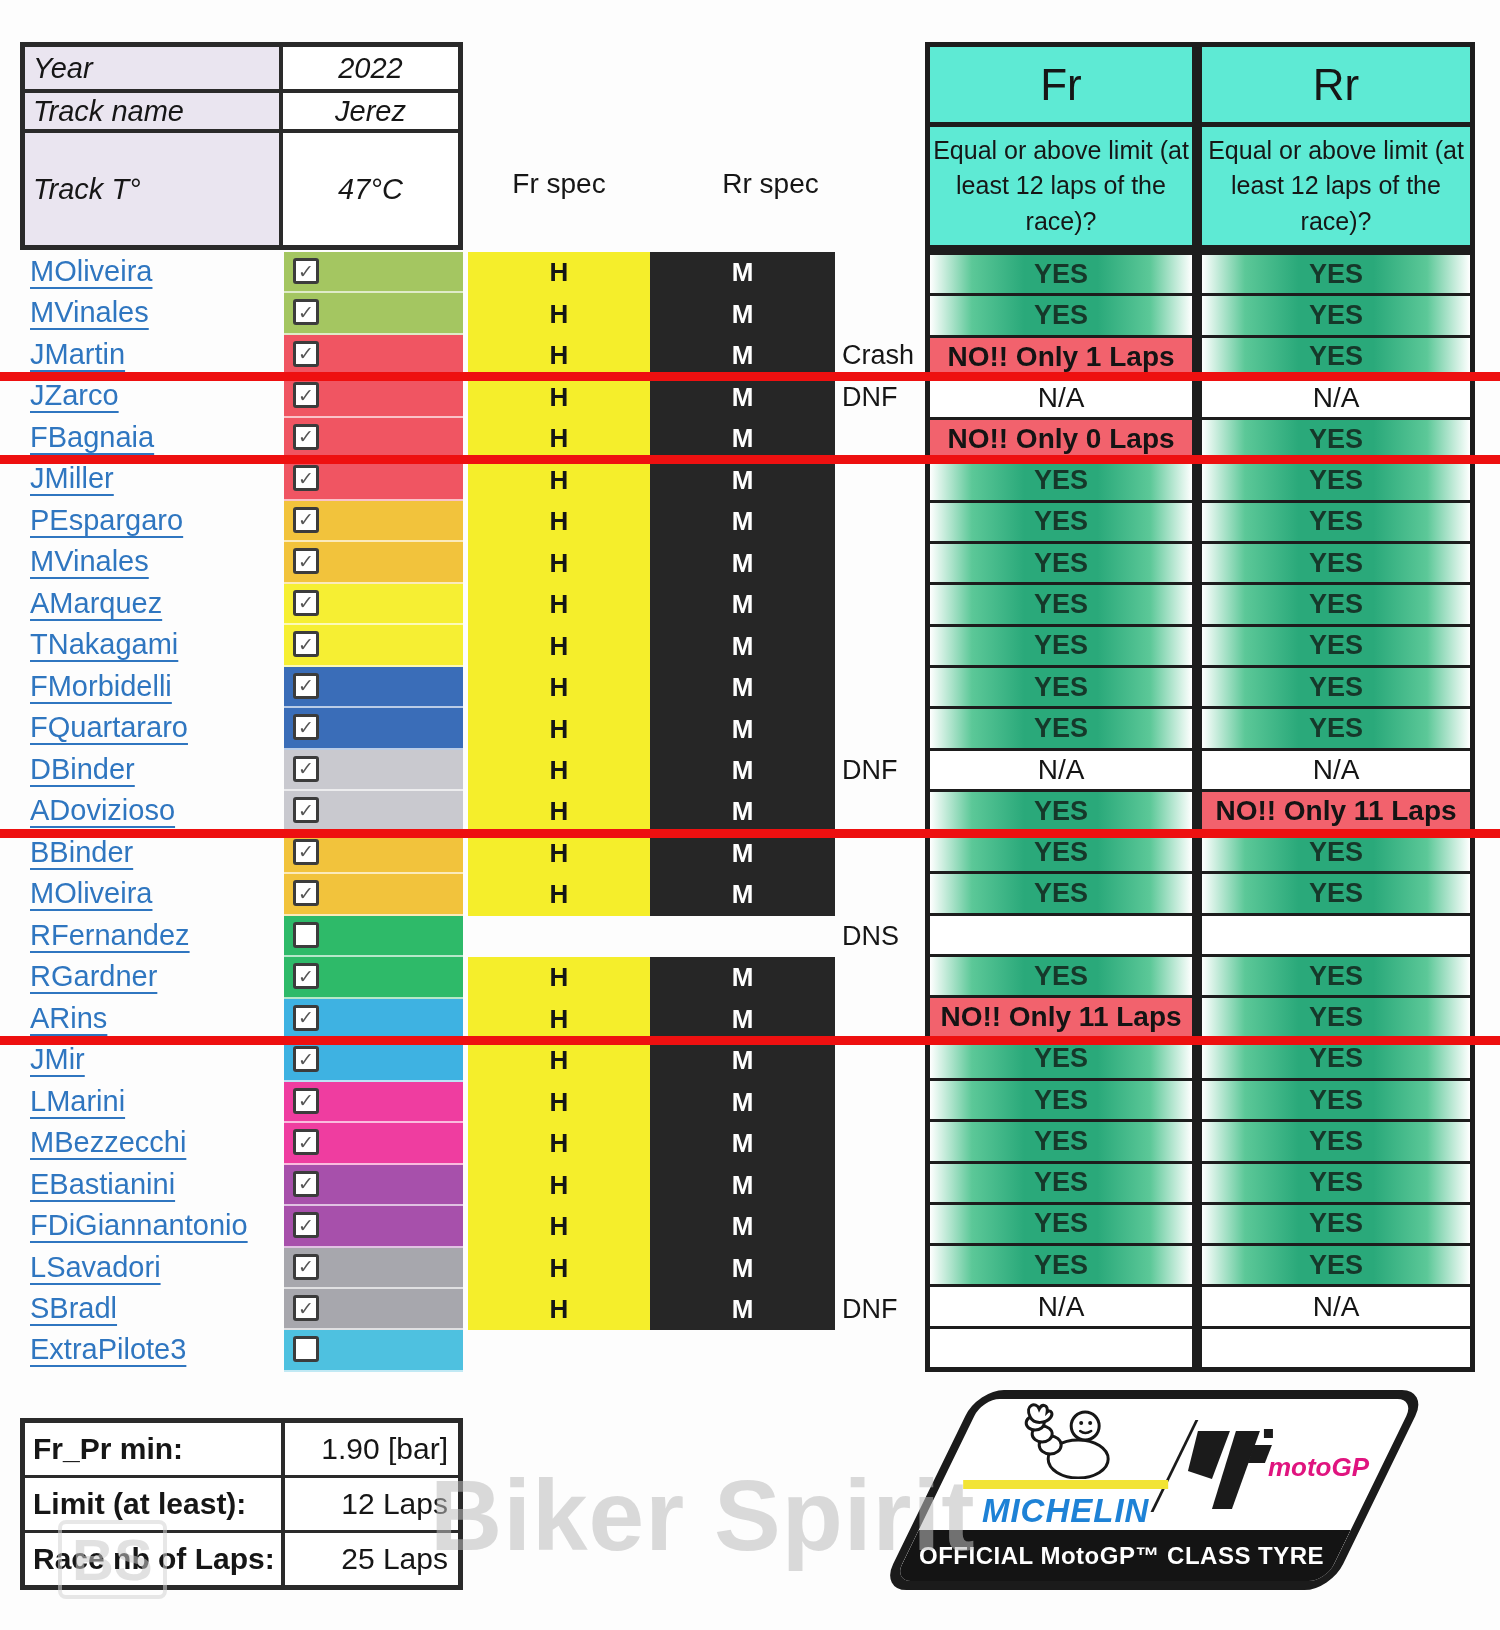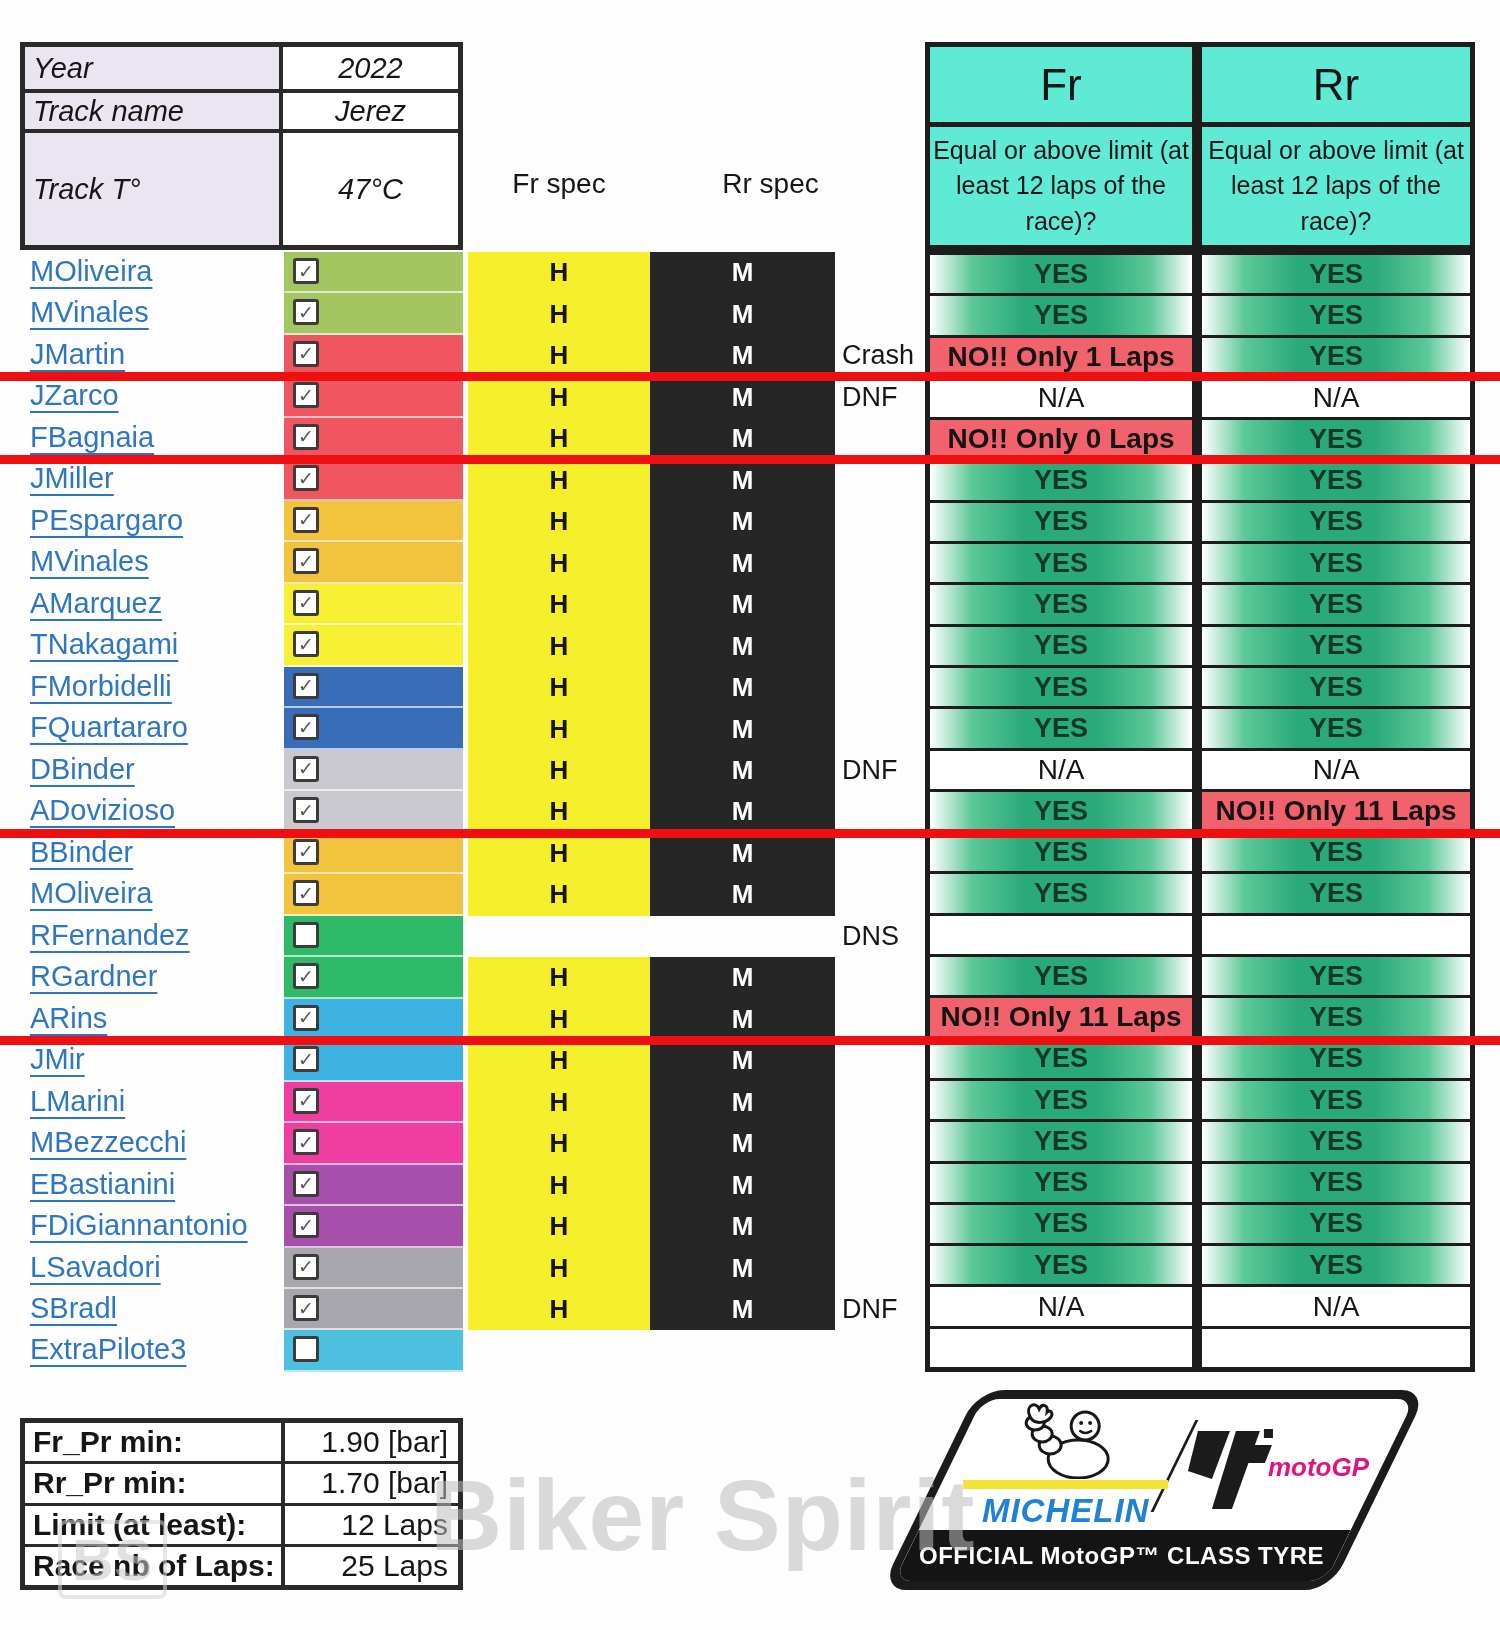--- a/index.html
+++ b/index.html
@@ -271,24 +271,20 @@
       <div class="rcell na">
         <span>N/A</span>
       </div>
       <div class="rcell blank"></div>
     </div>
 
   <div class="limits-table">
     <div class="l-row">
       <div class="l-label">Fr_Pr min:</div>
       <div class="l-value">1.90 [bar]</div>
-    </div>
-    <div class="l-row">
-      <div class="l-label">Rr_Pr min:</div>
-      <div class="l-value">1.70 [bar]</div>
     </div>
     <div class="l-row">
       <div class="l-label">Limit (at least):</div>
       <div class="l-value">12 Laps</div>
     </div>
     <div class="l-row">
       <div class="l-label">Race nb of Laps:</div>
       <div class="l-value">25 Laps</div>
     </div>
   </div>

